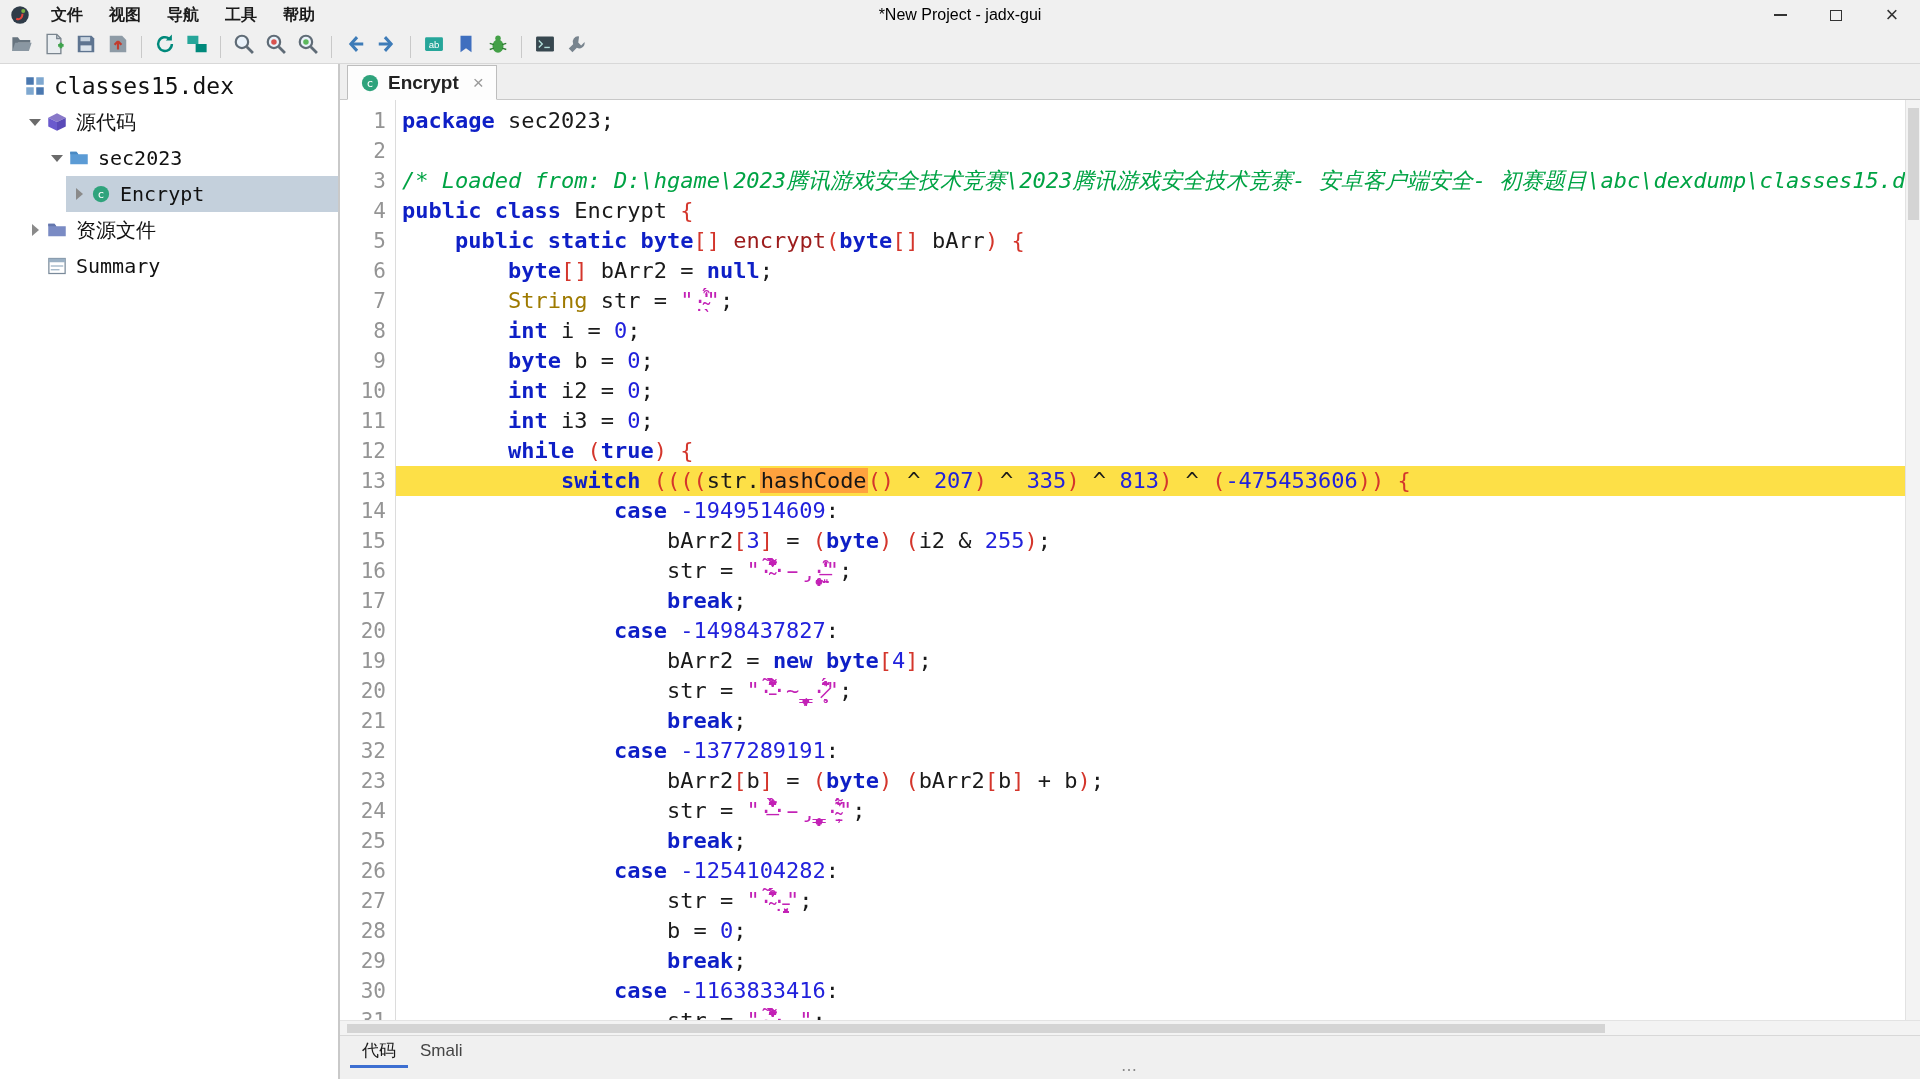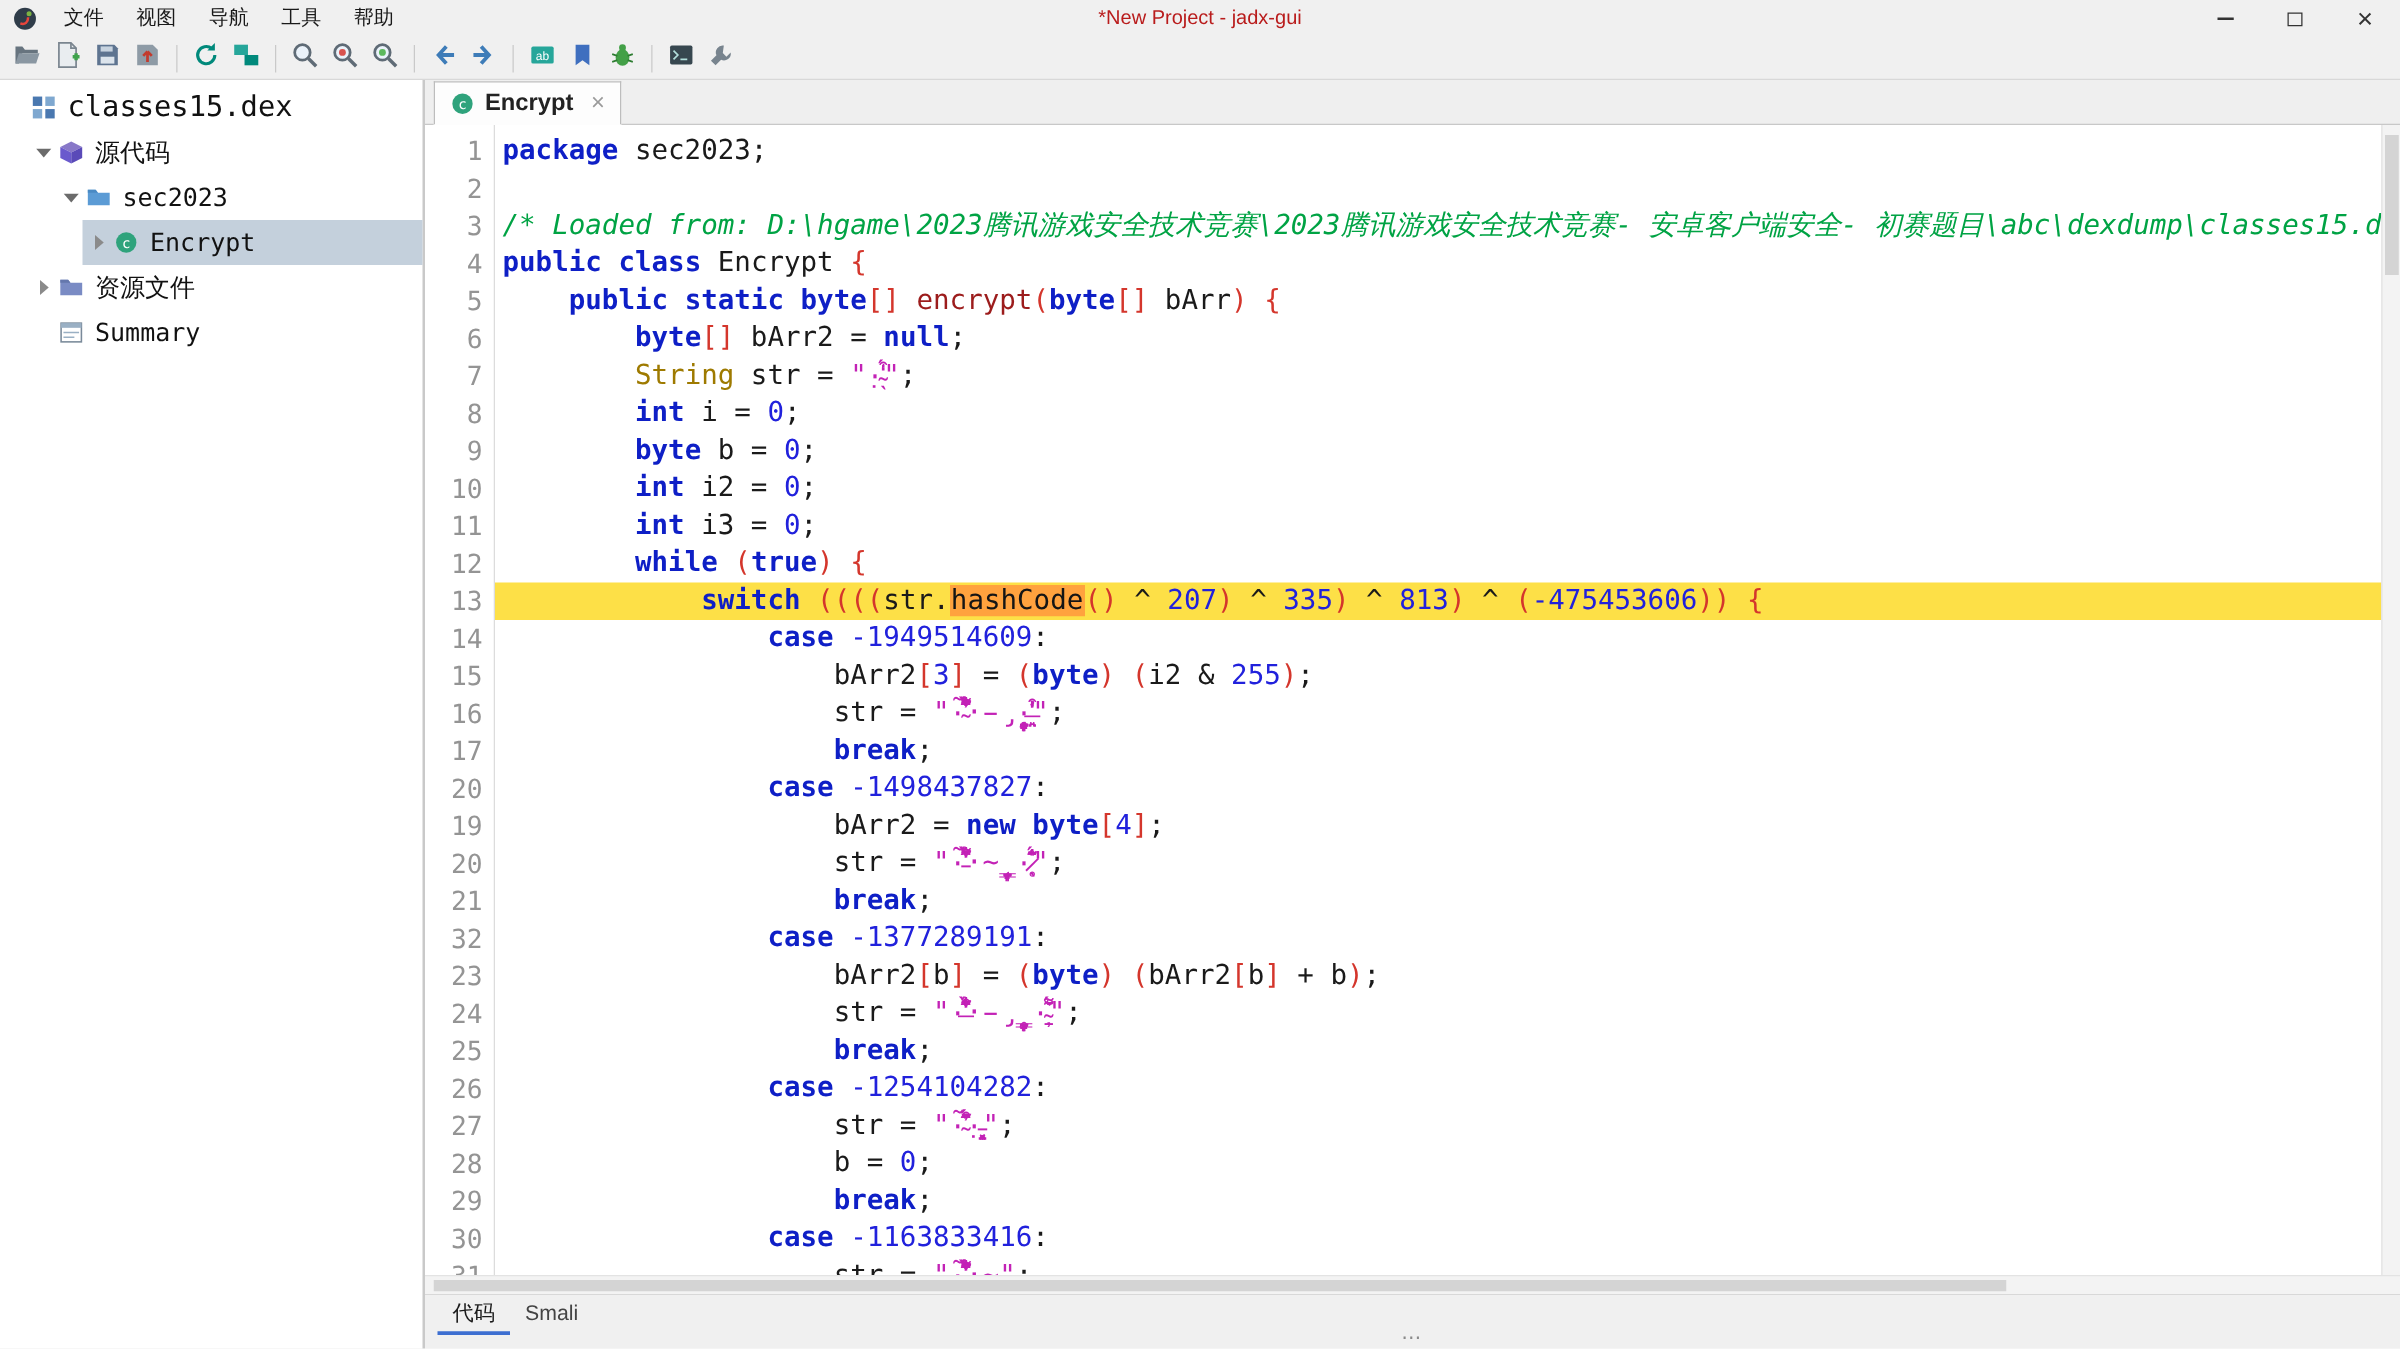--- a/index.html
+++ b/index.html
@@ -4,23 +4,23 @@
 <style>
   * { margin:0; padding:0; box-sizing:border-box; }
   html,body { width:1920px; height:1079px; overflow:hidden; }
   body { font-family:"Liberation Sans", sans-serif; background:#f0f0f0; }
   #app { position:relative; width:1920px; height:1079px; overflow:hidden; background:#f0f0f0; }
 
   
   .titlebar { position:relative; height:30px; display:flex; align-items:center; background:#f0f0f0; }
   .app-icon { width:20px; height:20px; margin:0 8px 0 10px; display:inline-flex; }
   .app-icon svg { width:20px; height:20px; }
-  .menu-bar { display:flex; align-items:flex-end; height:100%; }
+  .menu-bar { display:flex; align-items:flex-end; height:100%;font-weight:bold; }
   .menu-item { padding:0 13px; font-size:16px; color:#1a1a1a; line-height:30px; cursor:default; }
-  .win-title { position:absolute; left:50%; transform:translateX(-50%); font-size:16px; color:#b91c1c; white-space:nowrap; }
+  .win-title { position:absolute; left:50%; transform:translateX(-50%); font-size:16px; color:#000000; white-space:nowrap; }
   .win-controls { position:absolute; right:0; top:0; height:30px; display:flex; }
   .wc { width:56px; height:30px; display:flex; align-items:center; justify-content:center; color:#333; font-size:22px; }
   .wc-min { width:13px; height:2px; background:#333; }
   .wc-max { width:12px; height:11px; border:1.5px solid #333; }
 
   
   .toolbar { height:34px; display:flex; align-items:center; padding-left:6px; background:#f0f0f0; border-bottom:1px solid #d8d8d8; }
   .tb-btn { width:30px; height:28px; border:none; background:transparent; display:flex; align-items:flex-start; justify-content:center; margin:0 1px; }
   .tb-btn svg { width:22px; height:22px; }
   .tb-sep { width:1px; height:22px; background:#c9c9c9; margin:0 7px; }

